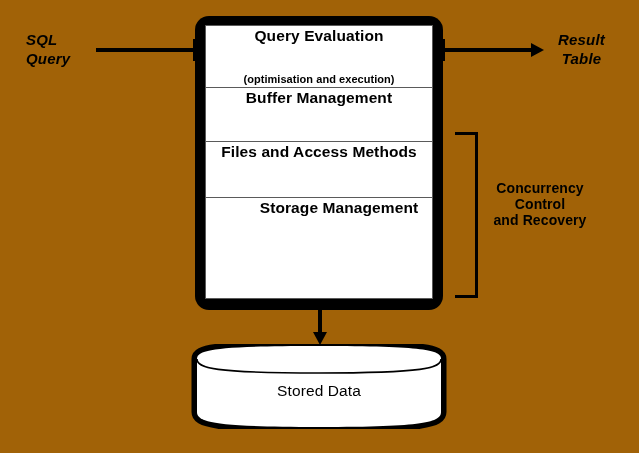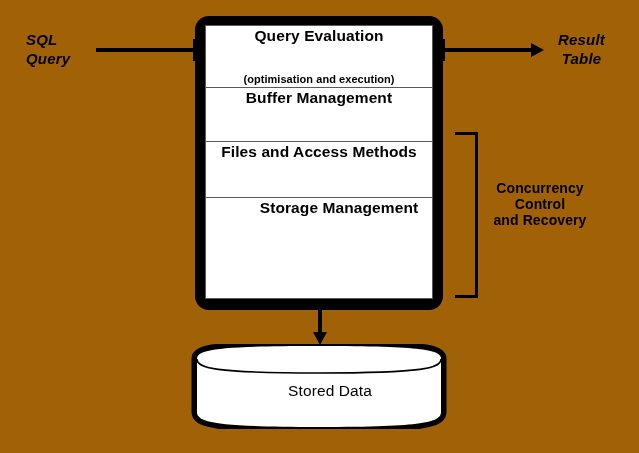--- a/index.html
+++ b/index.html
@@ -157,21 +157,20 @@
     letter-spacing: 0.1px;
   }
 
   
   #stored-data-cylinder {
     position: absolute;
     left: 191px;
     top: 344px;
     width: 256px;
     height: 85px;
-    padding-left: 22px;
   }
   #stored-data-cylinder svg {
     position: absolute;
     left: 0;
     top: 0;
     display: block;
   }
   #stored-data-label {
     position: absolute;
     left: 0;

